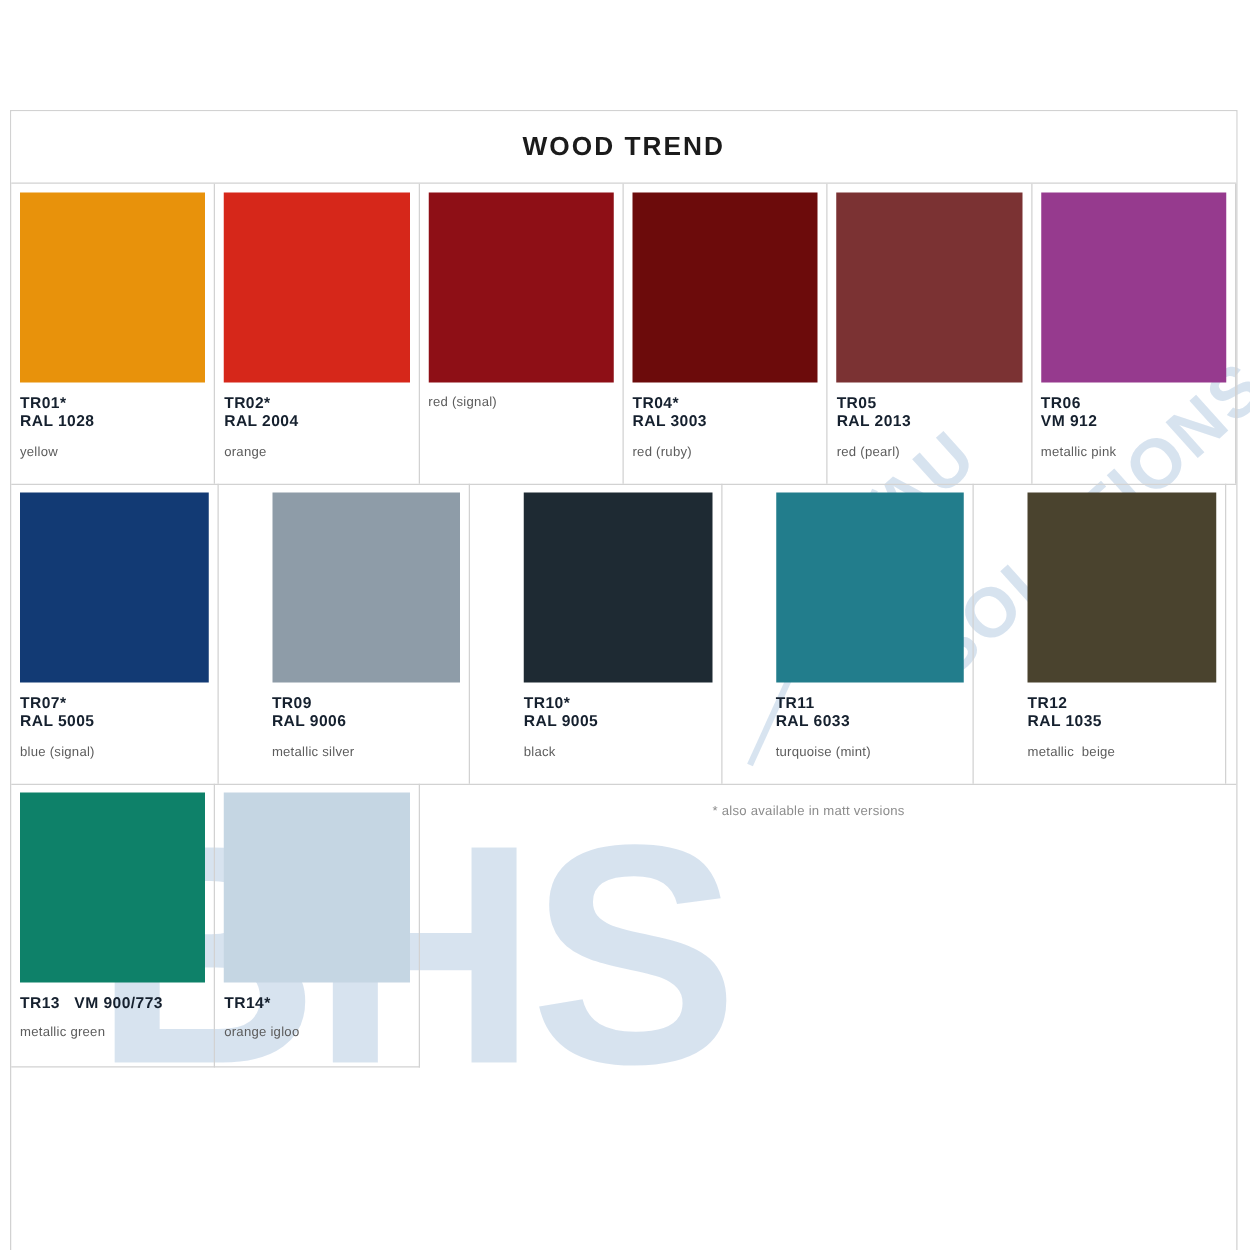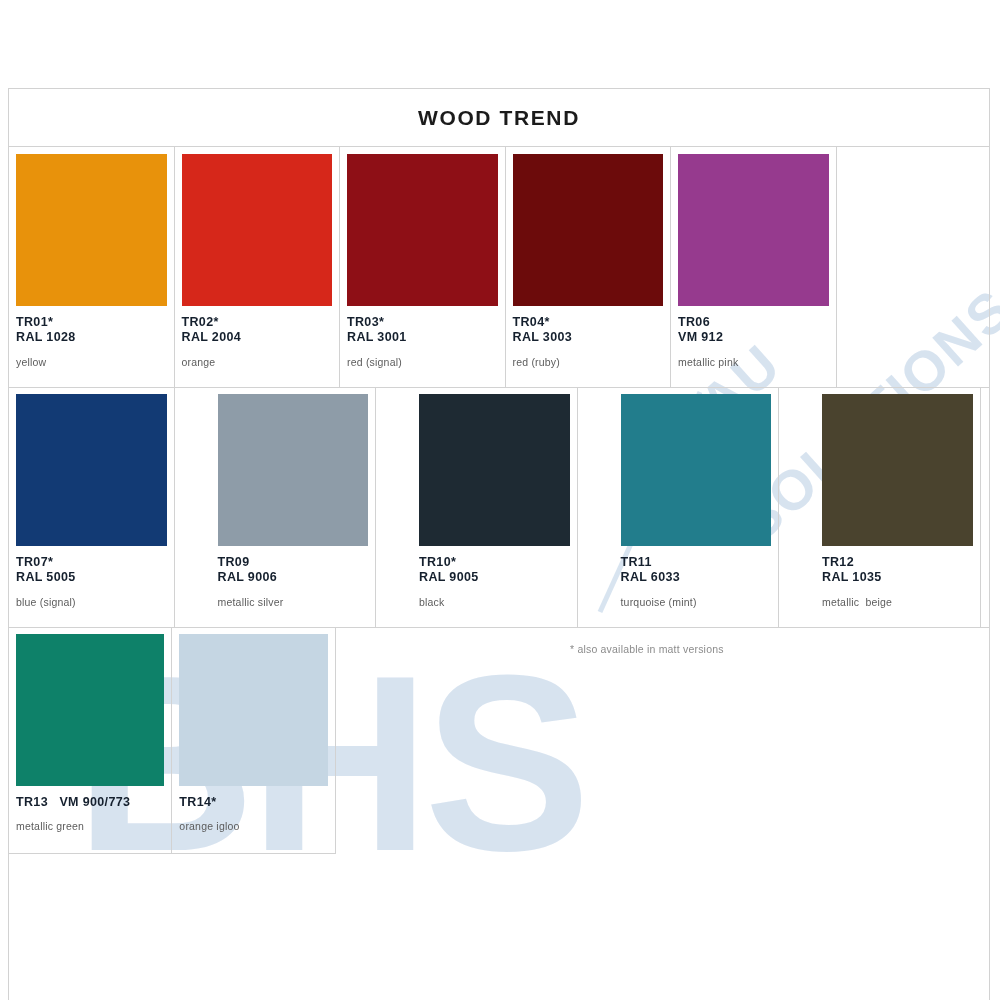--- a/index.html
+++ b/index.html
@@ -182,35 +182,41 @@
         <div class="code-block">
           <div class="code-line">TR02*</div>
           <div class="code-line">RAL 2004</div>
         </div>
         <div class="name-line">orange</div>
       </div>
     </div>
     <div class="cell">
       <div class="cell-inner">
         <div class="swatch" style="background: rgb(142, 15, 22);"></div>
-        <div class="code-block">
-          <div class="code-line">TR03*</div>
-          <div class="code-line">RAL 3001</div>
-        </div>
         <div class="name-line">red (signal)</div>
       </div>
     </div>
     <div class="cell">
       <div class="cell-inner">
         <div class="swatch" style="background: rgb(108, 11, 11);"></div>
         <div class="code-block">
           <div class="code-line">TR04*</div>
           <div class="code-line">RAL 3003</div>
         </div>
         <div class="name-line">red (ruby)</div>
+      </div>
+    </div>
+    <div class="cell">
+      <div class="cell-inner">
+        <div class="swatch" style="background: rgb(123, 50, 51);"></div>
+        <div class="code-block">
+          <div class="code-line">TR05</div>
+          <div class="code-line">RAL 2013</div>
+        </div>
+        <div class="name-line">red (pearl)</div>
       </div>
     </div>
     <div class="cell last-in-row">
       <div class="cell-inner">
         <div class="swatch" style="background: rgb(150, 58, 142);"></div>
         <div class="code-block">
           <div class="code-line">TR06</div>
           <div class="code-line">VM 912</div>
         </div>
         <div class="name-line">metallic pink</div>

